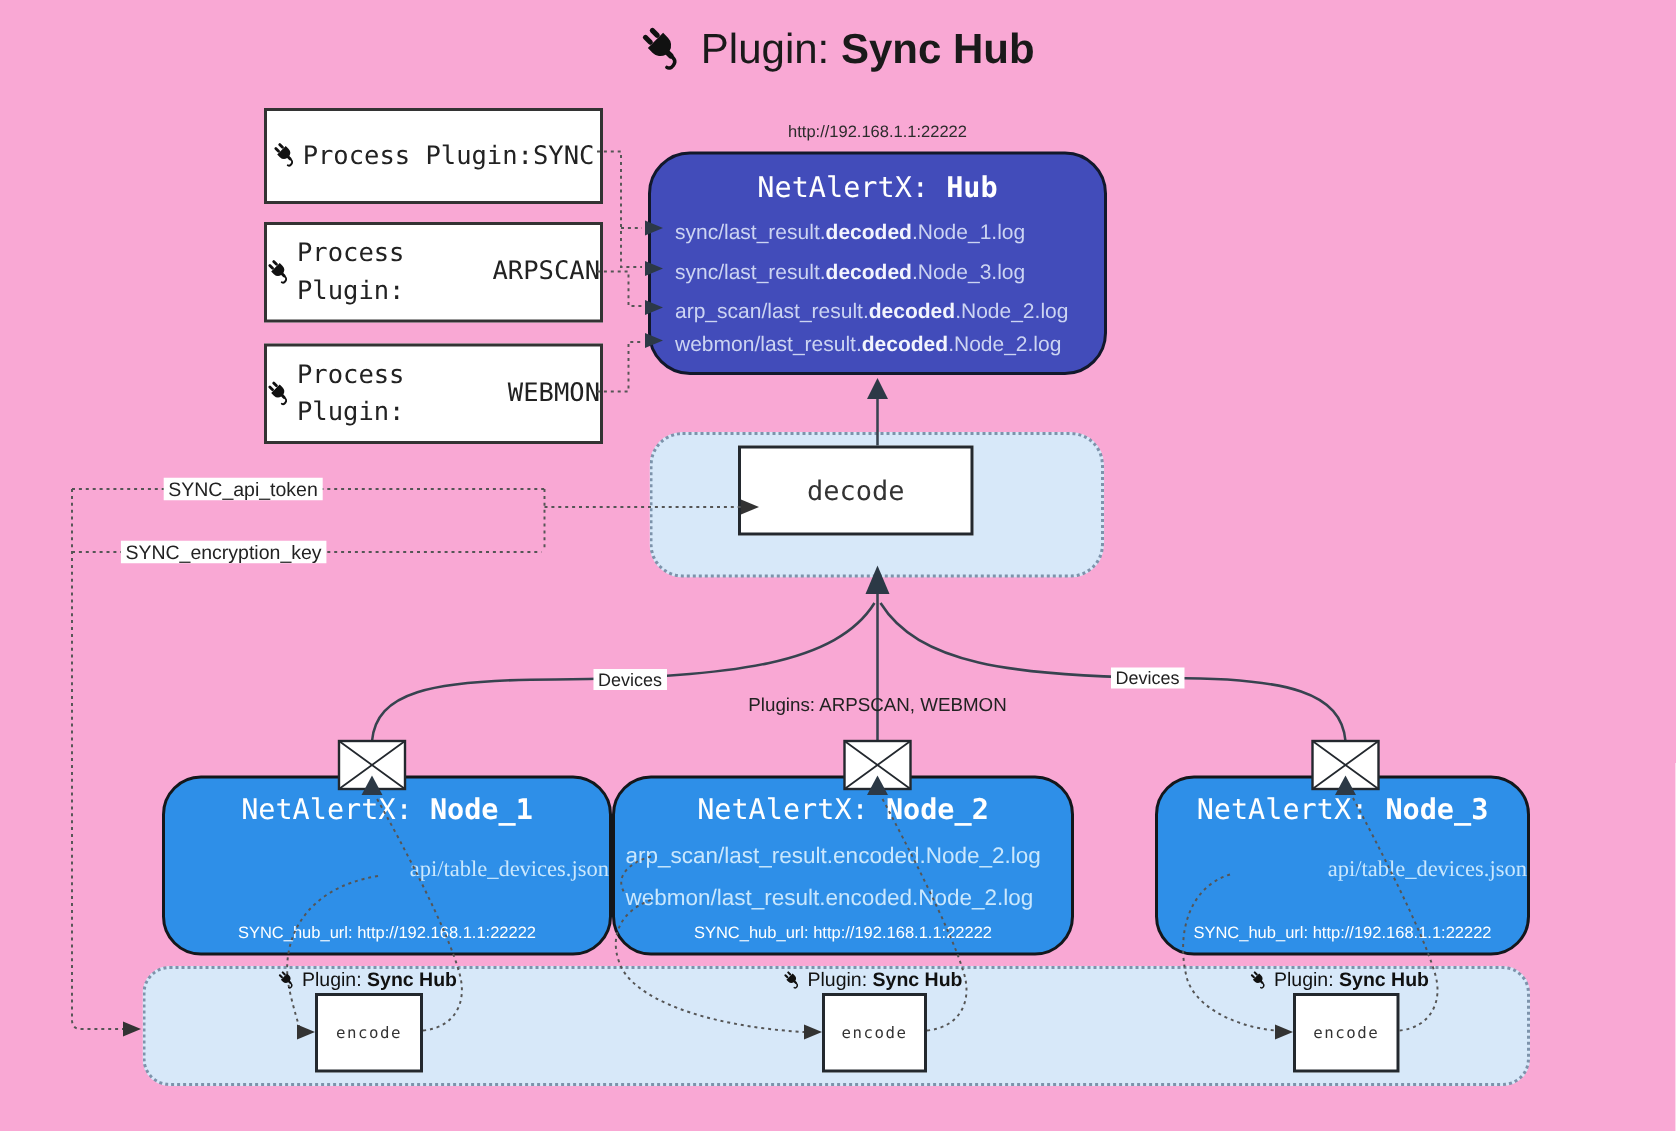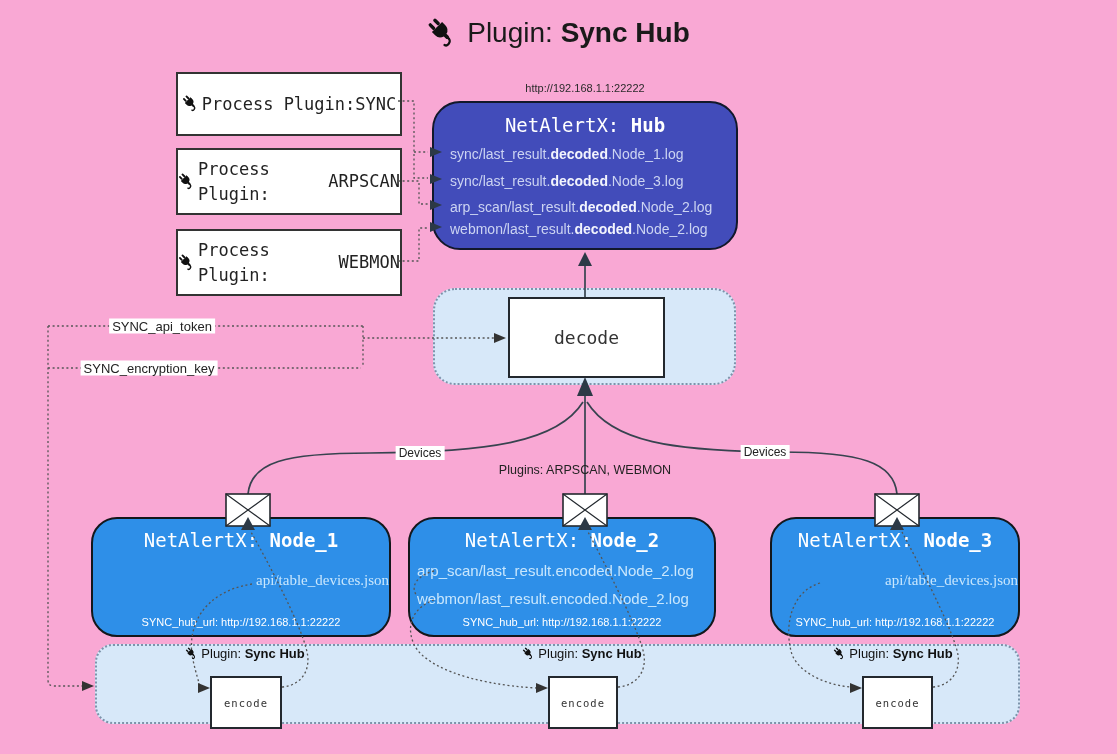--- a/index.html
+++ b/index.html
@@ -37,22 +37,22 @@
   .hub-line b{color:#f2f4fd;font-weight:bold;}
 
   
   .panel{position:absolute;background:var(--panel-fill);border:2px dotted var(--panel-border);
          box-sizing:border-box;}
   .decode-panel{left:433px;top:288px;width:303px;height:97px;border-radius:22px;}
   .bar-panel{left:95px;top:644px;width:925px;height:80px;border-radius:18px;}
   .white-box{position:absolute;background:#fff;border:2px solid #23282e;box-sizing:border-box;
              display:flex;align-items:center;justify-content:center;
              font-family:"DejaVu Sans Mono",monospace;color:#333;}
-  .decode-box{left:508px;top:297px;width:157px;height:81px;font-size:18px;}
-  .encode-box{top:676px;height:53px;font-size:10.5px;letter-spacing:1px;}
+  .decode-box{left:492px;top:297px;width:157px;height:60px;font-size:18px;}
+  .encode-box{top:662px;height:53px;font-size:10.5px;letter-spacing:1px;}
 
   
   .node{position:absolute;top:517px;height:120px;border-radius:26px;background:var(--node-fill);
         border:2.5px solid #14171b;box-sizing:border-box;}
   .node-title{position:absolute;left:0;top:10px;width:100%;text-align:center;color:#fff;
               font-family:"DejaVu Sans Mono",monospace;font-size:19px;white-space:nowrap;}
   .node-file{position:absolute;color:var(--node-text-light);font-size:15px;white-space:nowrap;}
   .node-file.center{left:0;width:100%;text-align:right;font-family:Liberation Serif, serif;}
   .node-url{position:absolute;left:0;bottom:7px;width:100%;text-align:center;color:#fff;
             font-size:11px;white-space:nowrap;margin-top:42px;}
@@ -155,21 +155,21 @@
     <div class="hub-line" style="top:116px;">
         <span>webmon/last_result.</span>
         <b>decoded</b>
         <span>.Node_2.log</span>
       </div>
   </div>
 
   <div class="panel decode-panel"></div>
   <div class="white-box decode-box">decode</div>
 
-  <div class="node" style="left:91px;width:300px;">
+  <div class="node" style="left:108px;width:300px;">
     <div class="node-title"><span>NetAlertX: </span><b>Node_1</b></div>
     <div class="node-file center" style="top:53px;">api/table_devices.json</div>
     <div class="node-url">SYNC_hub_url: http://192.168.1.1:22222</div>
   </div>
   <div class="node" style="left:408px;width:308px;">
     <div class="node-title"><span>NetAlertX: </span><b>Node_2</b></div>
     <div class="node-file" style="left:7px;top:43px;">arp_scan/last_result.encoded.Node_2.log</div>
     <div class="node-file" style="left:7px;top:71px;">webmon/last_result.encoded.Node_2.log</div>
     <div class="node-url">SYNC_hub_url: http://192.168.1.1:22222</div>
   </div>

